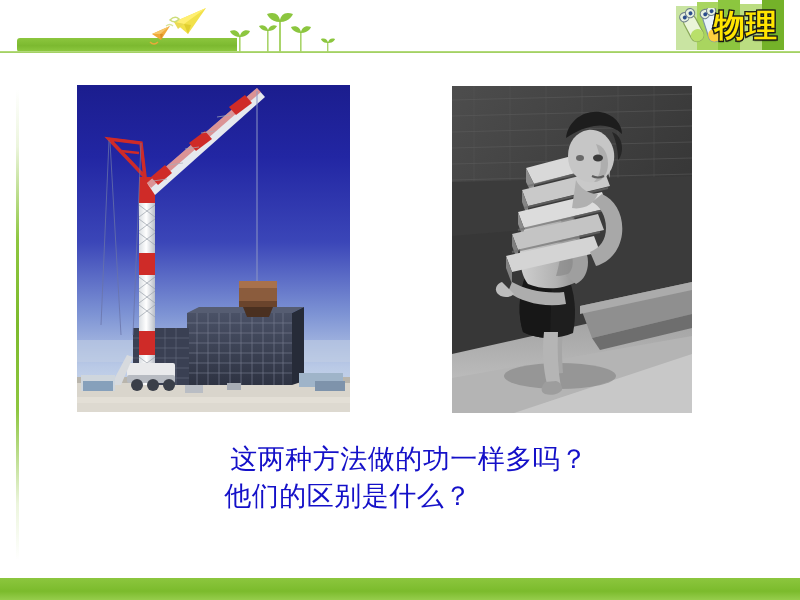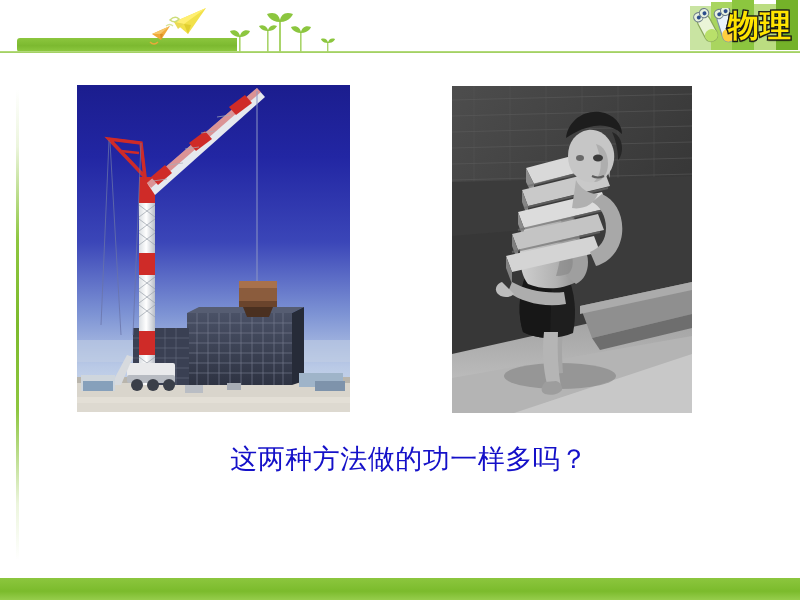--- a/index.html
+++ b/index.html
@@ -65,21 +65,21 @@
     position: absolute;
     left: 228px;
     top: 6px;
     width: 110px;
     height: 48px;
   }
 
   
   .logo {
     position: absolute;
-    right: 2px;
+    right: 16px;
     top: 0px;
     width: 108px;
     height: 50px;
   }
   .logo-blocks {
     position: absolute;
     inset: 0;
   }
   .logo-text {
     position: absolute;
@@ -518,17 +518,18 @@
 
       <path d="M150,108 c14,6 22,22 20,40 c-2,16 -12,28 -26,32 l-6,-14 c10,-4 16,-12 16,-24 c0,-12 -6,-22 -14,-26 z" fill="#a8a8a8"></path>
 
       <rect x="0" y="0" width="240" height="327" fill="none" stroke="#000" stroke-width="0"></rect>
       <rect x="0" y="0" width="240" height="327" fill="url(#vig)" opacity="0"></rect>
     </svg>
   </div>
 
   <div class="question-block">
     <div class="question-line l1">这两种方法做的功一样多吗？</div>
+    <div class="question-line l2">他们的区别是什么？</div>
   </div>
 
   <div class="footer-bar"></div>
 
 </div>
 
 </body></html>

